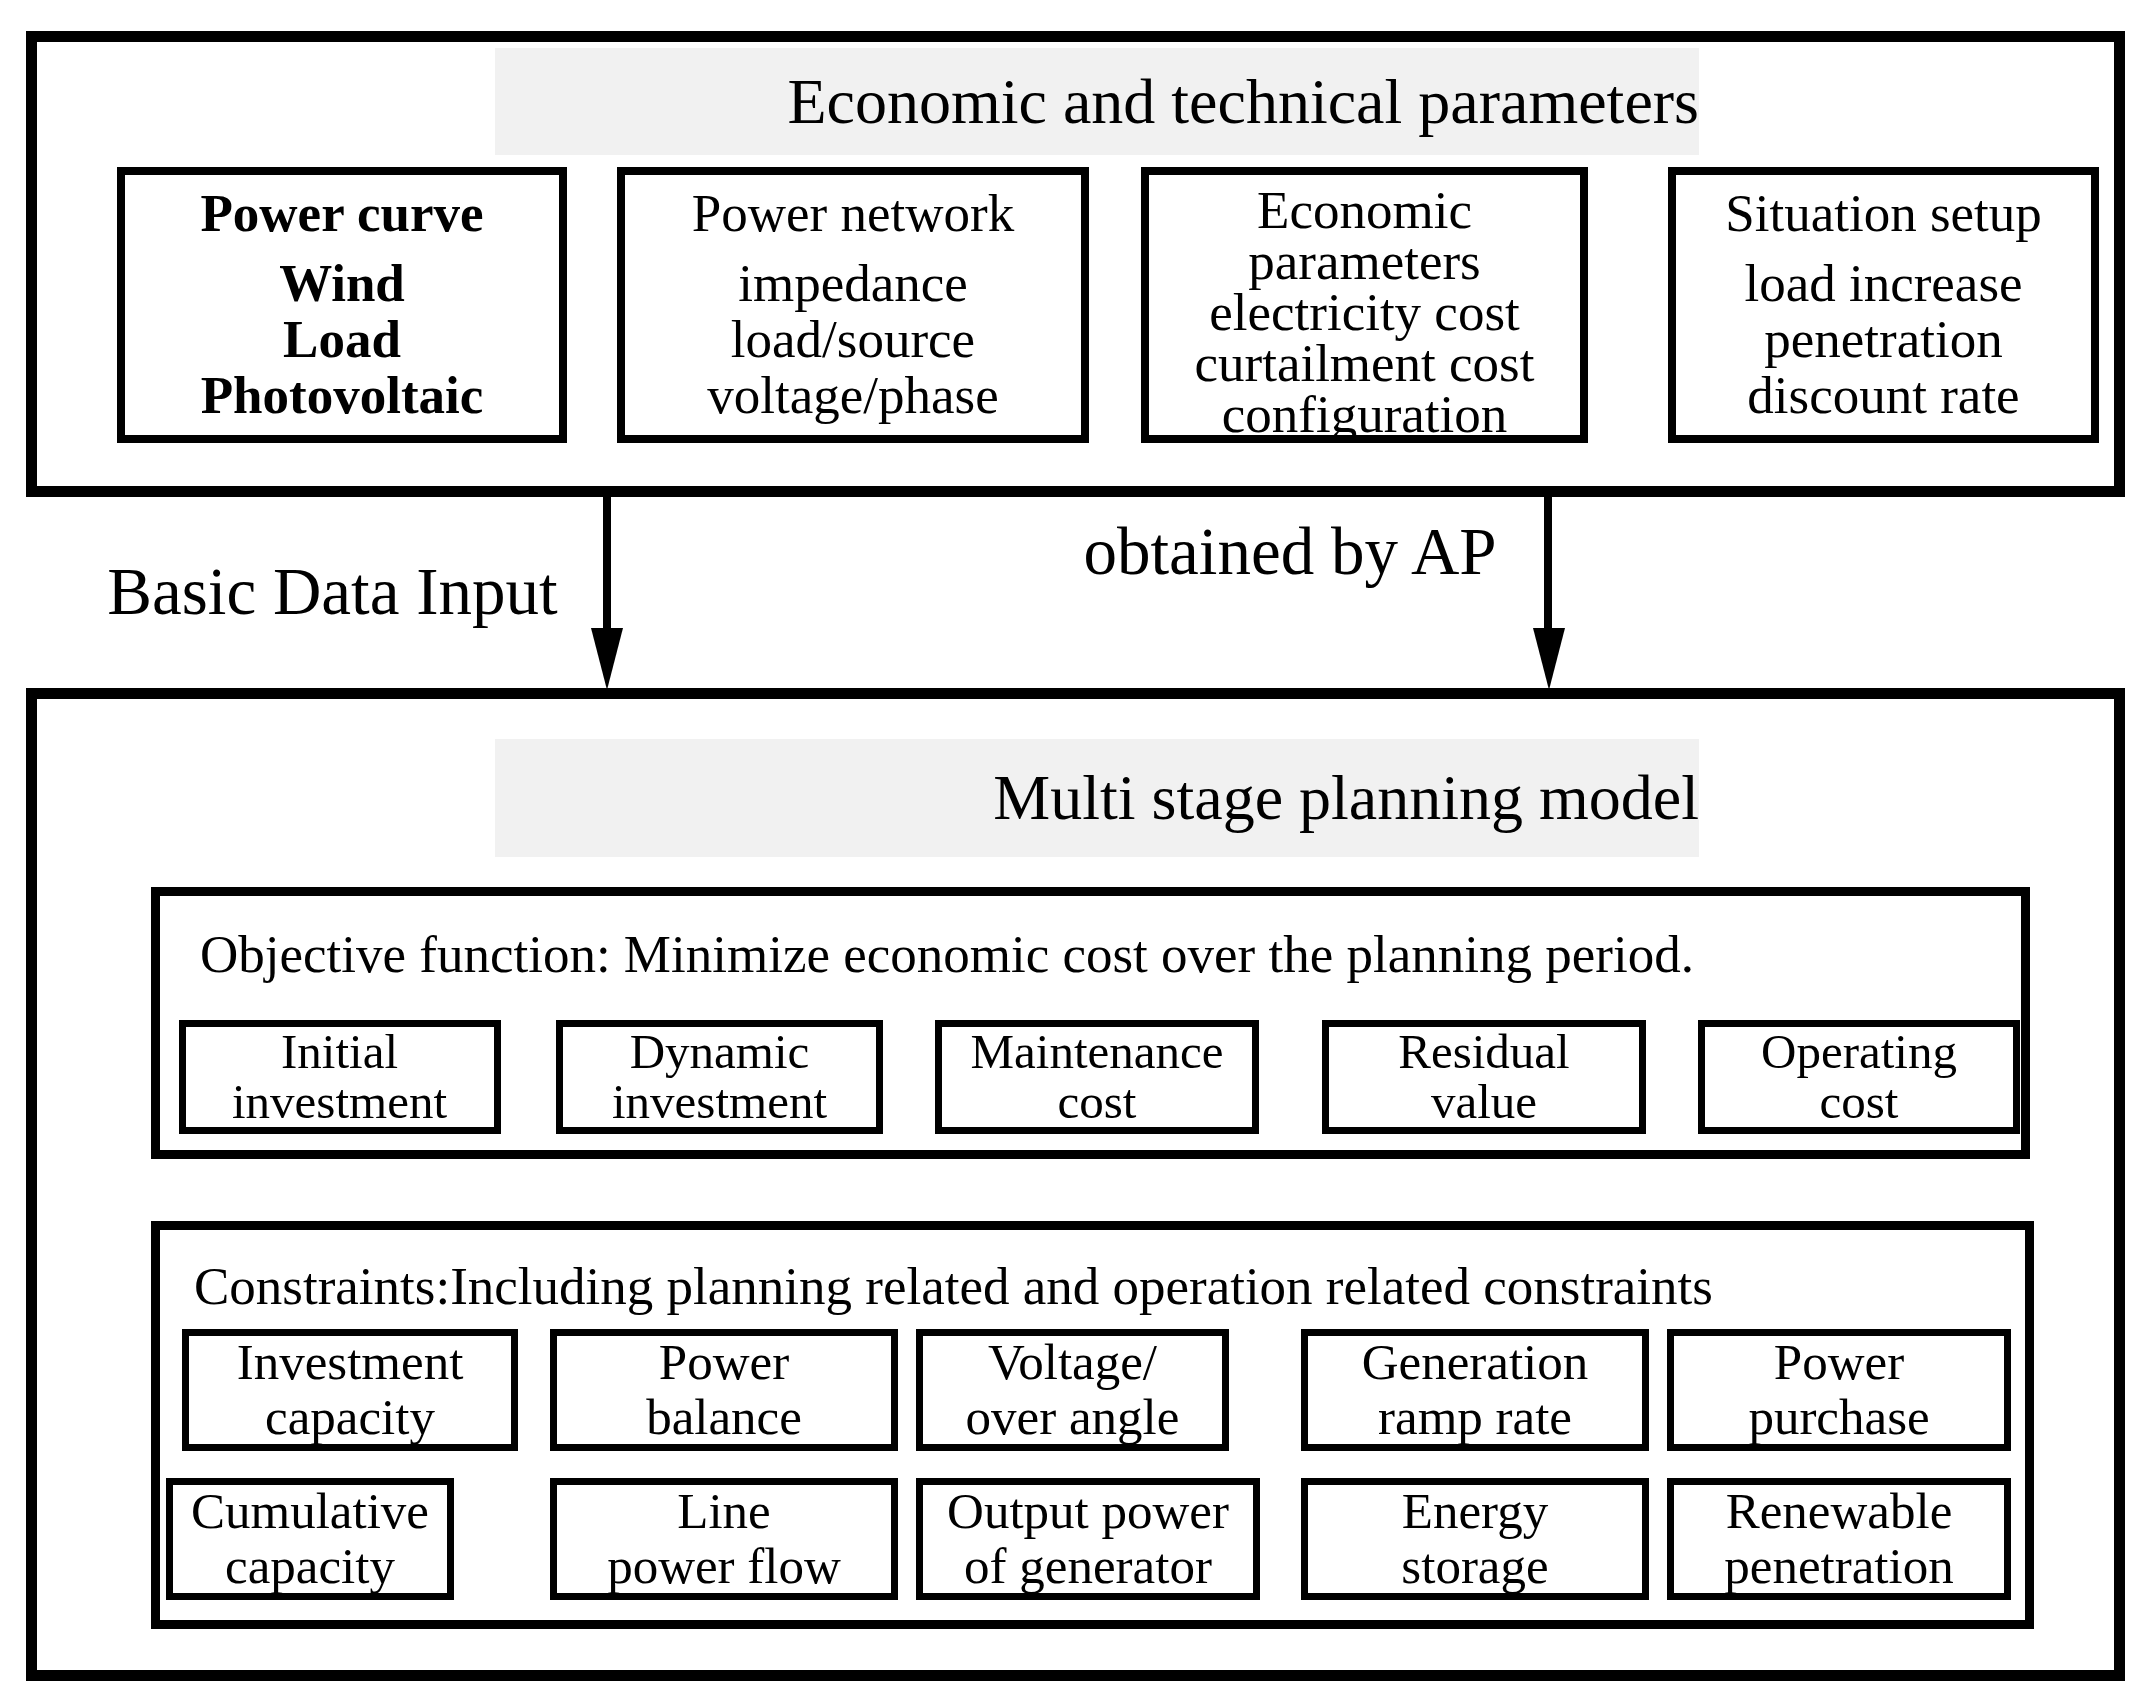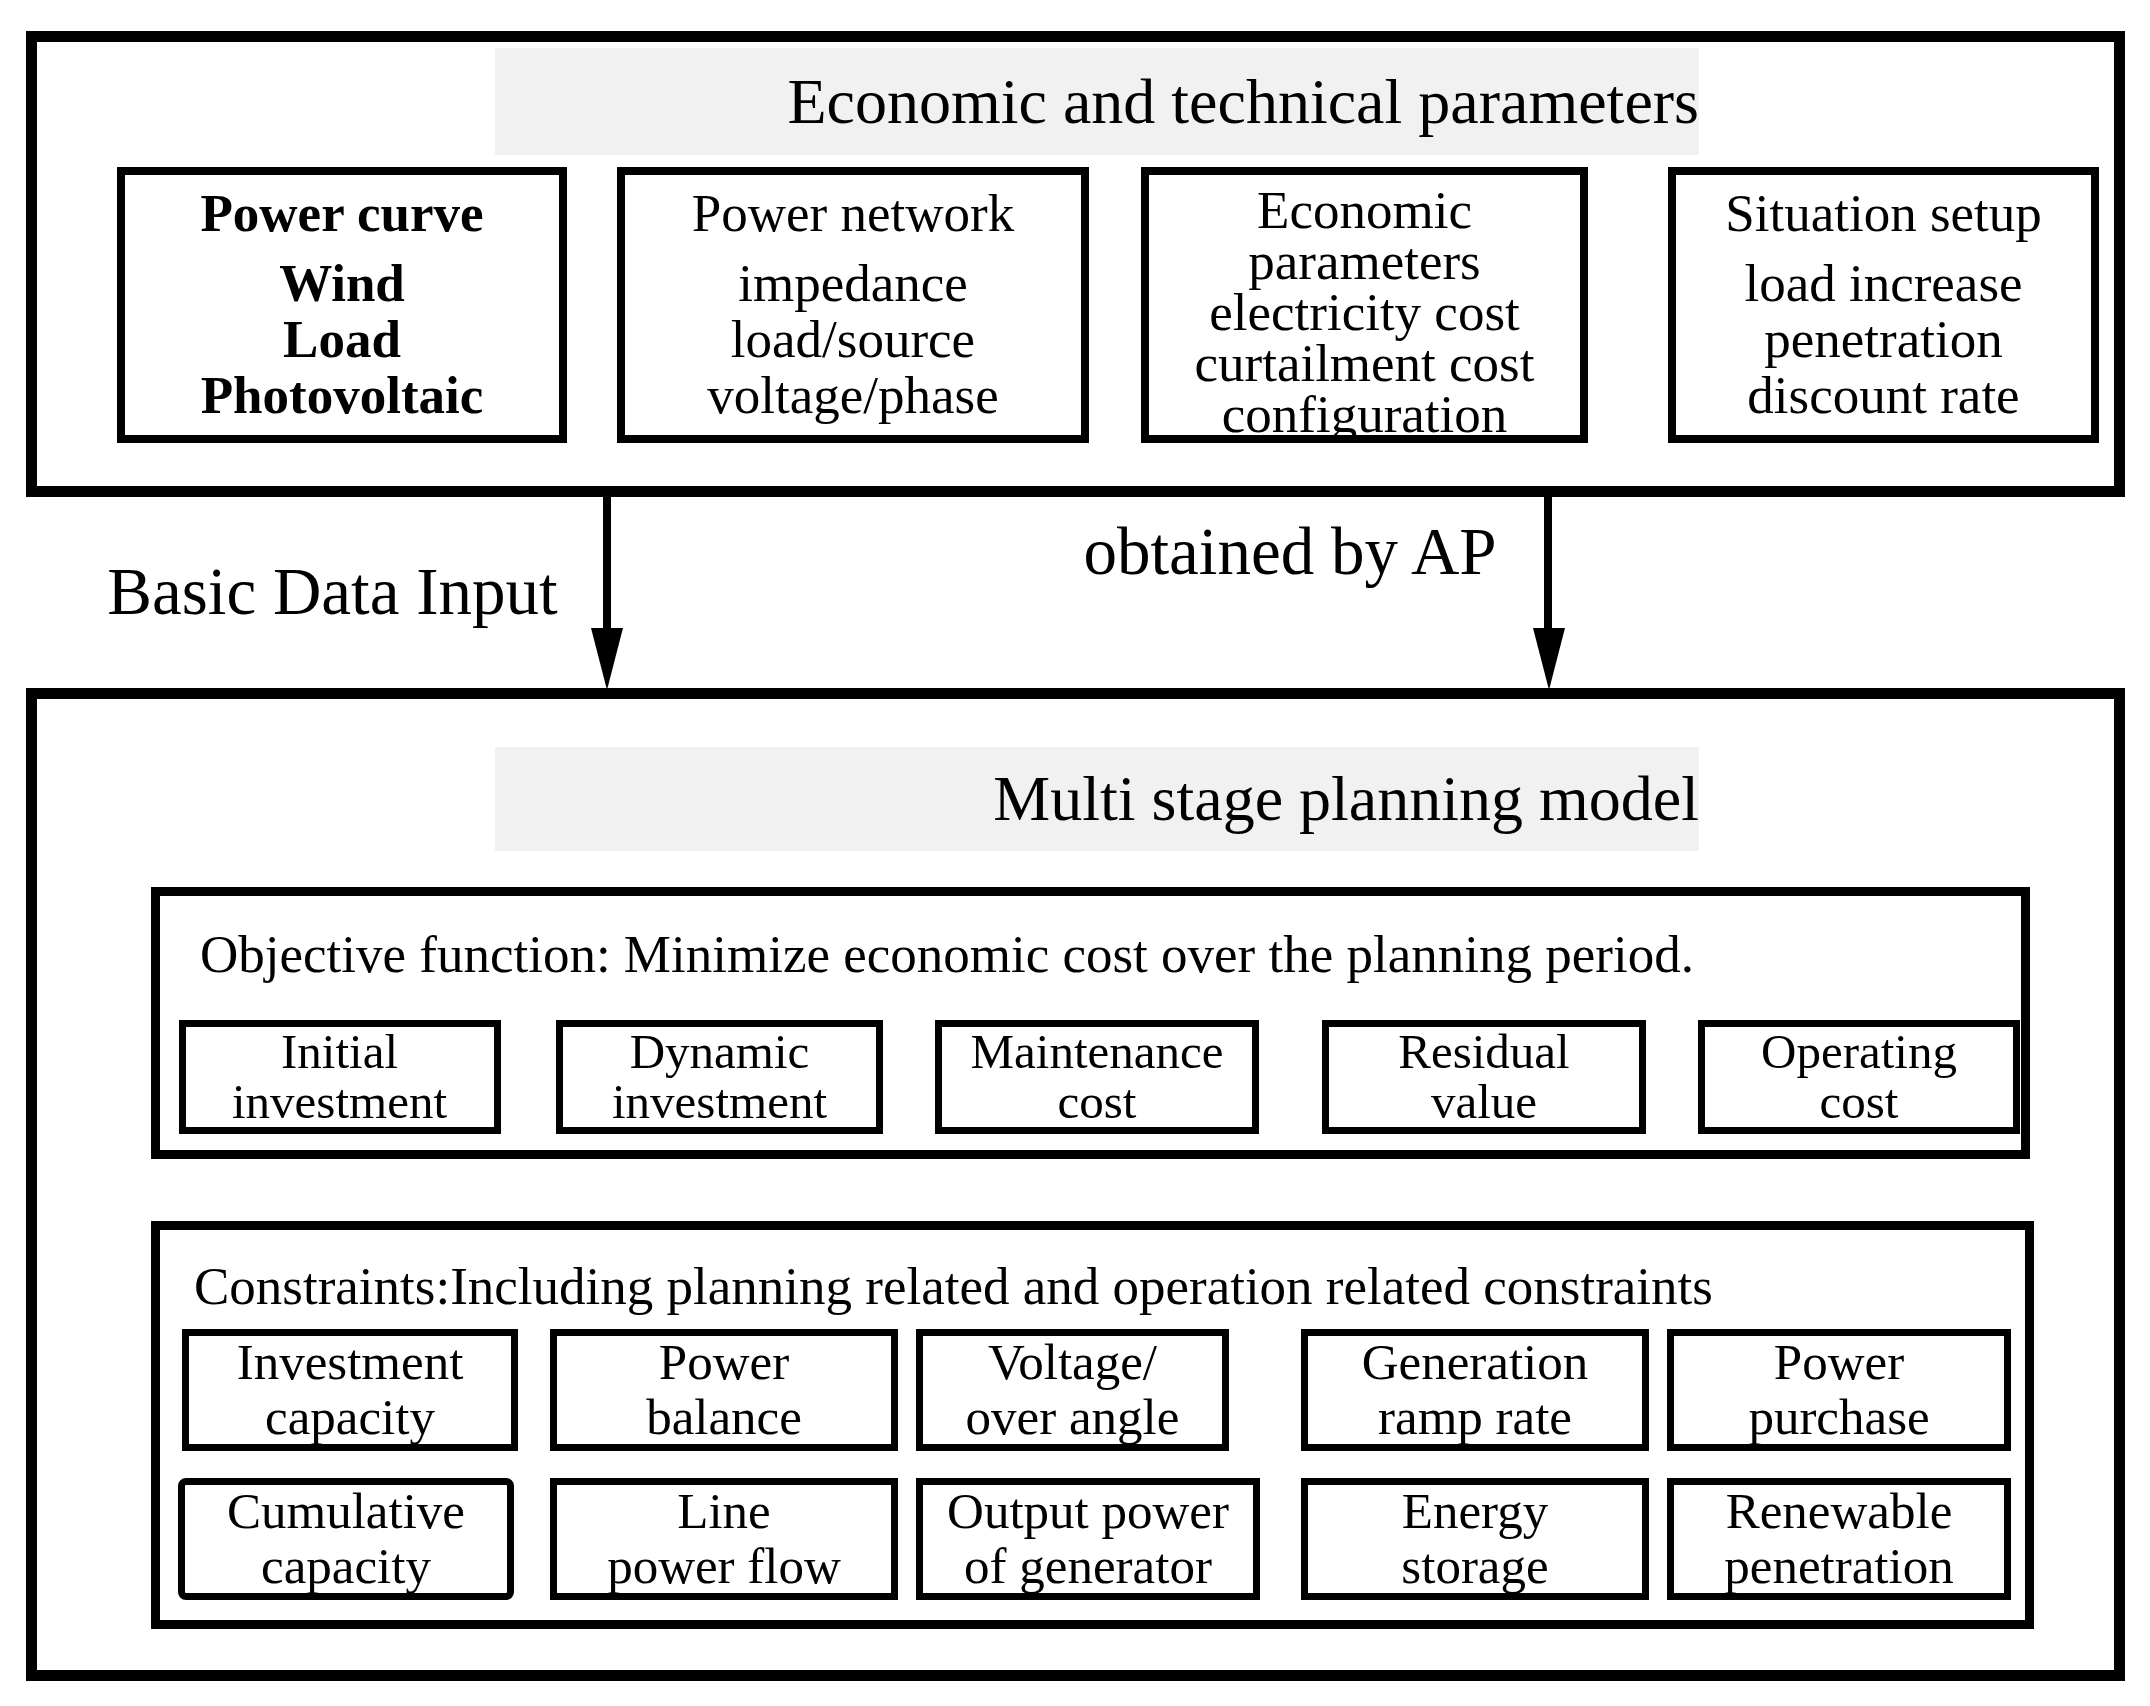--- a/index.html
+++ b/index.html
@@ -150,21 +150,21 @@
   <div class="flow-label" style="left:58px; top:549px; width:549px;">
     <div>Basic Data Input</div>
   </div>
 
   <div class="flow-label" style="left:1015px; top:509px; width:550px;">
     <div>obtained by AP</div>
   </div>
 
   <div class="outer-box" style="left:26px; top:688px; width:2099px; height:993px;"></div>
 
-  <div class="band" style="left:495px; top:739px; width:1204px; height:104px;margin-top:8px;">
+  <div class="band" style="left:495px; top:739px; width:1204px; height:118px;">
     <span>Multi stage planning model</span>
   </div>
 
   <div class="inner-panel" style="left:151px; top:887px; width:1879px; height:272px;">
     <div class="panel-header" style="left:40px; top:29px;">Objective function: Minimize economic cost over the planning period.</div>
 
     <div class="sbox obj" style="left:18.5px; top:124px; width:322px; height:114px;">
       <div>Initial</div>
       <div>investment</div>
     </div>
@@ -203,21 +203,21 @@
     </div>
     <div class="sbox con" style="left:1141px; top:99px; width:348px; height:122px;">
       <div>Generation</div>
       <div>ramp rate</div>
     </div>
     <div class="sbox con" style="left:1507px; top:99px; width:344px; height:122px;">
       <div>Power</div>
       <div>purchase</div>
     </div>
 
-    <div class="sbox con" style="left:18px; top:248px; width:336px; height:122px;border-radius:8px;">
+    <div class="sbox con" style="left:6px; top:248px; width:288px; height:122px;">
       <div>Cumulative</div>
       <div>capacity</div>
     </div>
     <div class="sbox con" style="left:390px; top:248px; width:348px; height:122px;">
       <div>Line</div>
       <div>power flow</div>
     </div>
     <div class="sbox con" style="left:756px; top:248px; width:344px; height:122px;">
       <div>Output power</div>
       <div>of generator</div>

